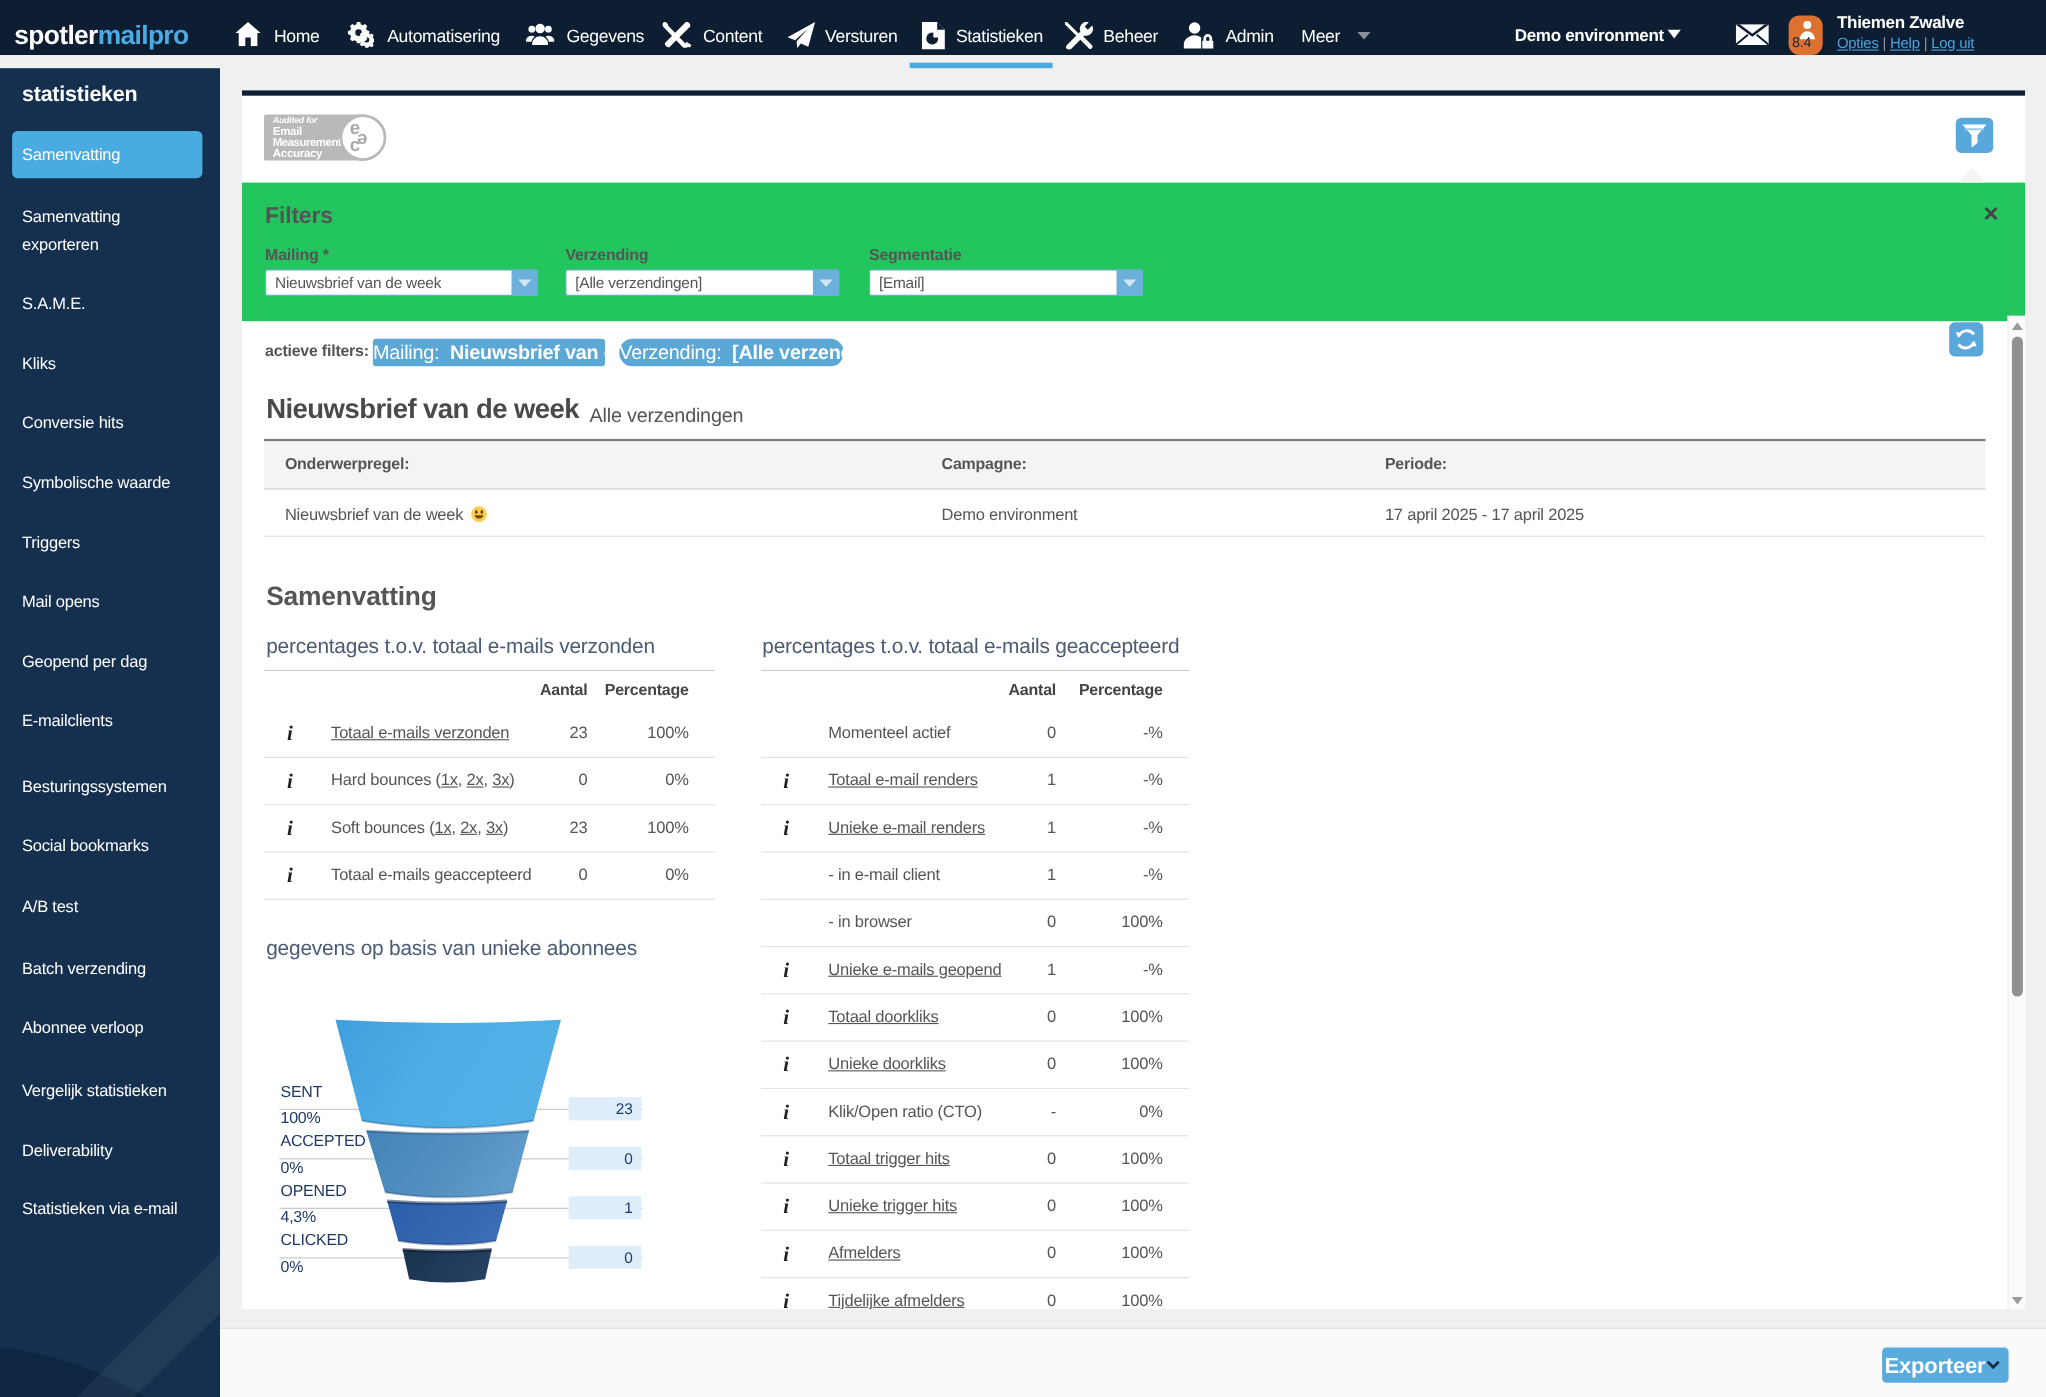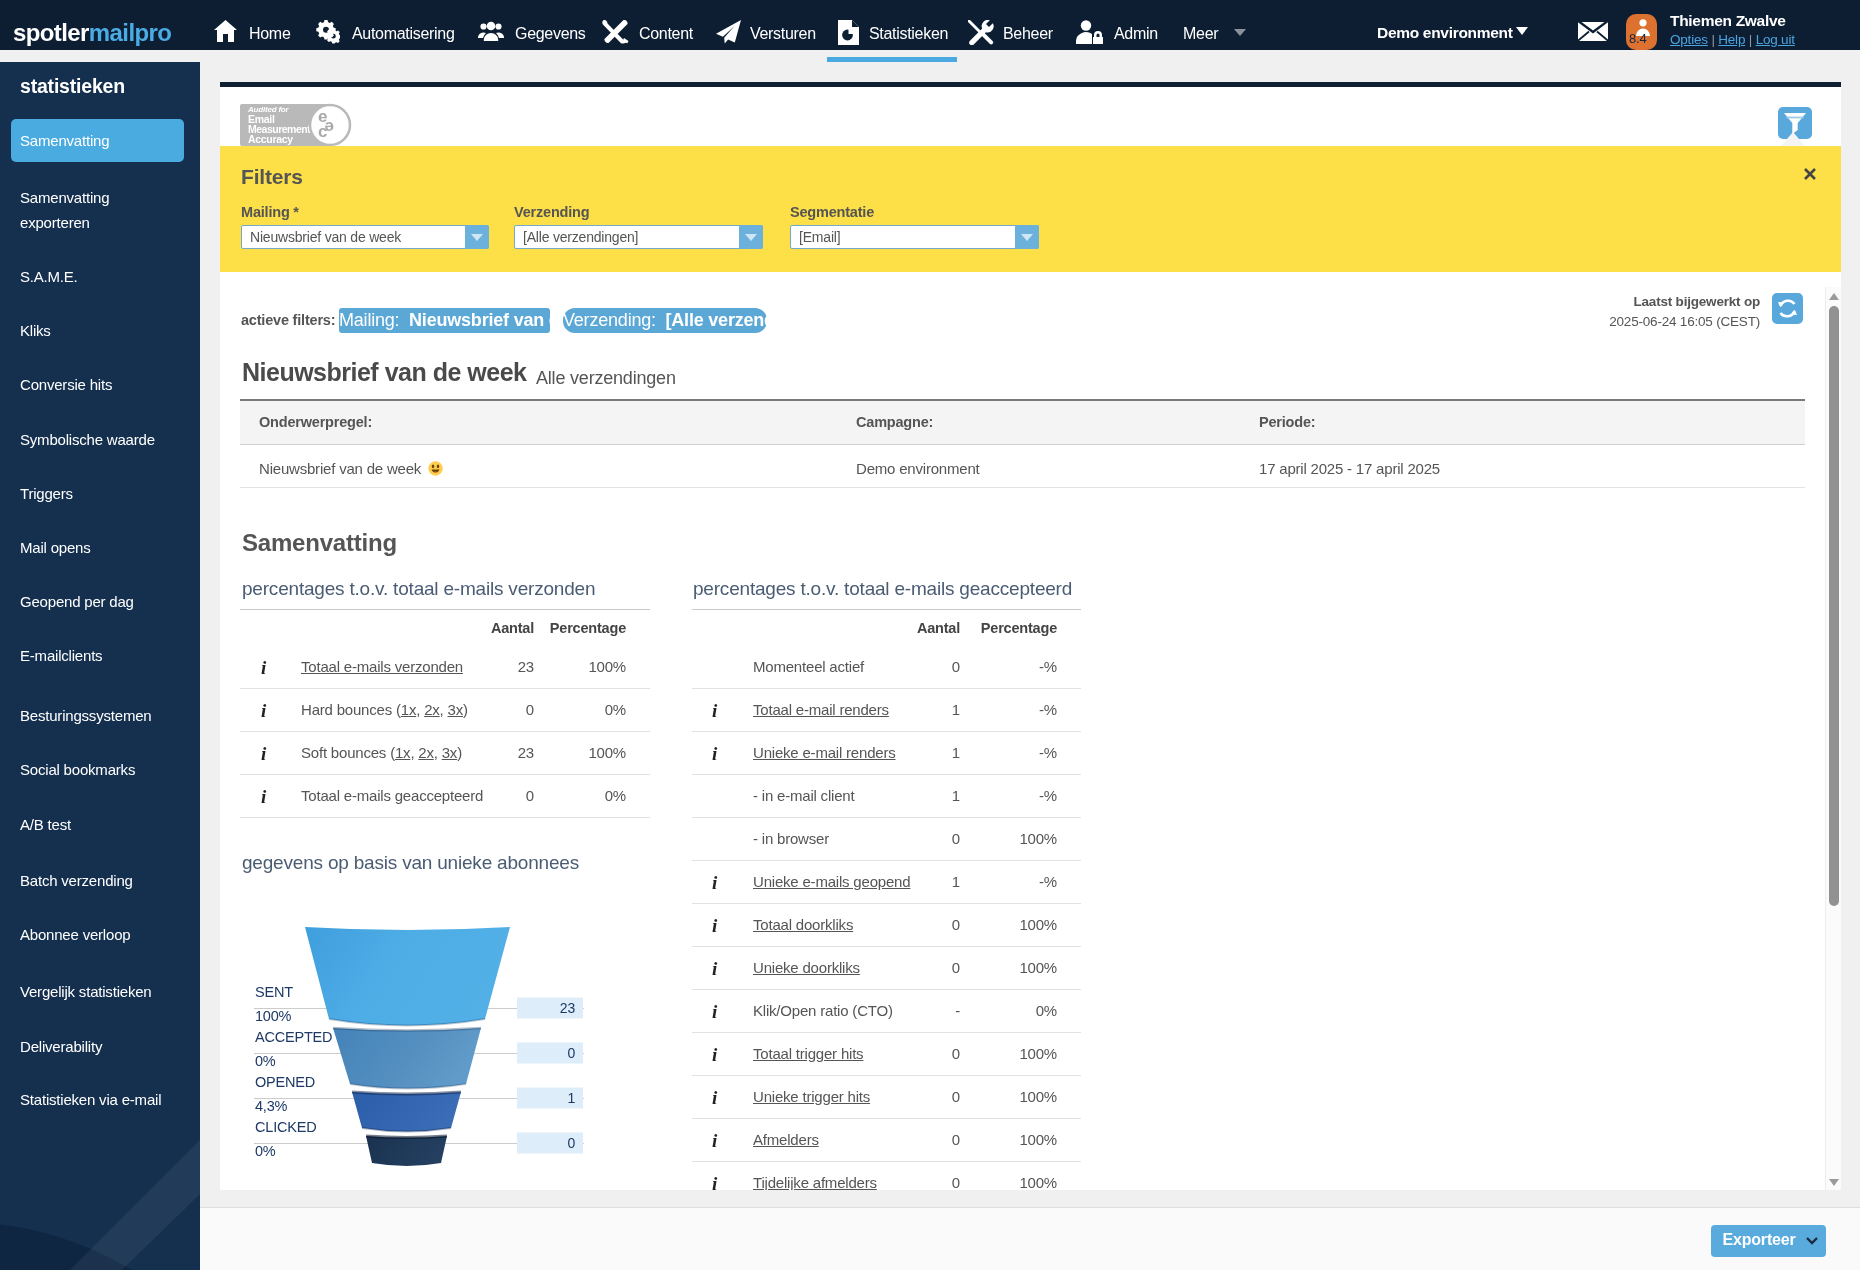--- a/index.html
+++ b/index.html
@@ -15,21 +15,21 @@
 
   
   #sidebar { position:absolute; left:0; top:62px; width:200px; height:1208px; background:#15304f; overflow:hidden; z-index:20; }
   .sideitem { position:absolute; left:20px; color:#fff; font-size:15px; white-space:nowrap; letter-spacing:-0.2px; }
 
   
   #content { position:absolute; left:200px; top:62px; width:1660px; height:1145px; background:#f0f0f0; }
   #footerbar { position:absolute; left:200px; top:1207px; width:1660px; height:63px; background:#fafafa; border-top:1px solid #ddd; }
   #panel { position:absolute; left:220px; top:82px; width:1621px; height:1108px; background:#fff; overflow:hidden; }
   #paneltop { position:absolute; left:0; top:0; width:1621px; height:5px; background:#0f2033; }
-  #filtersec { position:absolute; left:0; top:64px; width:1621px; height:126px; background:#fde047; }
+  #filtersec { position:absolute; left:0; top:84px; width:1621px; height:126px; background:#22c55e; }
   .lbl { position:absolute; font-weight:bold; font-size:14.5px; color:#555; }
   .sel { position:absolute; height:24px; background:#fff; border:1px solid #74a9cd; border-radius:2px; font-size:14px; color:#555; }
   .sel .txt { position:absolute; left:8px; top:3px; }
   .sel .btn { position:absolute; right:-1px; top:-1px; width:24px; height:24px; background:#6cb0dc; border-radius:0 2px 2px 0; }
   .sel .btn:after { content:""; position:absolute; left:6px; top:9px; border-left:6px solid transparent; border-right:6px solid transparent; border-top:7px solid #cfe6f5; }
   .pill { position:absolute; top:226px; height:25px; background:#5ba7d6; border-radius:3px; color:#fff; font-size:18px; line-height:25px; text-align:center; white-space:nowrap; }
   .bluebtn { position:absolute; background:#58a8dc; border-radius:5px; }
   .sep { position:absolute; height:1px; background:#e2e2e2; }
   .subhead { position:absolute; font-size:19px; color:#4a5c74; font-weight:normal; }
   .thead { position:absolute; font-weight:bold; font-size:14.5px; color:#444; }
@@ -213,21 +213,20 @@
     <div class="sel" style="left:570px; top:79px; width:249px;">
         <span class="txt">[Email]</span>
         <span class="btn"></span>
       </div>
   </div>
 
   <div class="abs" style="left:21px; top:230px; font-size:14.5px; font-weight:bold; color:#555;">actieve filters:</div>
   <div class="pill" style="left:119px; width:211px;">Mailing:&nbsp; <b>Nieuwsbrief van de week</b></div>
   <div class="pill" style="left:343px; width:204px;border-radius:12px;">Verzending:&nbsp; <b>[Alle verzendingen]</b></div>
 
-  <div class="abs" style="left:1240px; top:210px; width:300px; text-align:right; font-size:13.5px; color:#555; line-height:20px;"><b>Laatst bijgewerkt op</b><br>2025-06-24 16:05 (CEST)</div>
   <div class="bluebtn" style="left:1552px; top:211px; width:31px; height:31px;">
     <svg style="position:absolute; left:5px; top:5px;" width="21" height="21" viewBox="0 0 21 21">
       <g fill="none" stroke="#fff" stroke-width="2.6">
         <path d="M17.5 6 A8 8 0 0 0 3.5 8"></path>
         <path d="M3.5 15 A8 8 0 0 0 17.5 13"></path>
       </g>
       <path fill="#fff" d="M1 4 l6 0.5 -3.8 4.7 Z"></path>
       <path fill="#fff" d="M20 17 l-6-0.5 3.8-4.7 Z"></path>
     </svg>
   </div>
@@ -432,17 +431,17 @@
   </svg>
 </div>
 
 <div class="abs" style="left:1825px; top:287px; width:16px; height:903px; background:#fbfbfb; border-left:1px solid #ececec; z-index:25;">
   <div style="position:absolute; left:3px; top:6px; border-left:5px solid transparent; border-right:5px solid transparent; border-bottom:7px solid #9a9a9a;"></div>
   <div style="position:absolute; left:3px; top:19px; width:10px; height:600px; background:#919191; border-radius:5px;"></div>
   <div style="position:absolute; left:3px; top:892px; border-left:5px solid transparent; border-right:5px solid transparent; border-top:7px solid #9a9a9a;"></div>
 </div>
 
 <div class="abs" style="left:1711px; top:1225px; width:115px; height:32px; background:#58abdc; border-radius:4px; z-index:5;">
-  <div style="position:absolute; left:0; top:6px; width:96px; text-align:center; color:#fff; font-weight:bold; font-size:16px;">Exporteer</div>
+  <div style="position:absolute; left:0; top:6px; width:96px; text-align:center; color:#fff; font-weight:bold; font-size:20px;">Exporteer</div>
   <svg style="position:absolute; right:8px; top:12px;" width="12" height="8" viewBox="0 0 12 8">
       <path d="M1 1 L6 6 L11 1" fill="none" stroke="#1b2a3d" stroke-width="2.4"></path>
     </svg>
 </div>
 
 </body></html>

